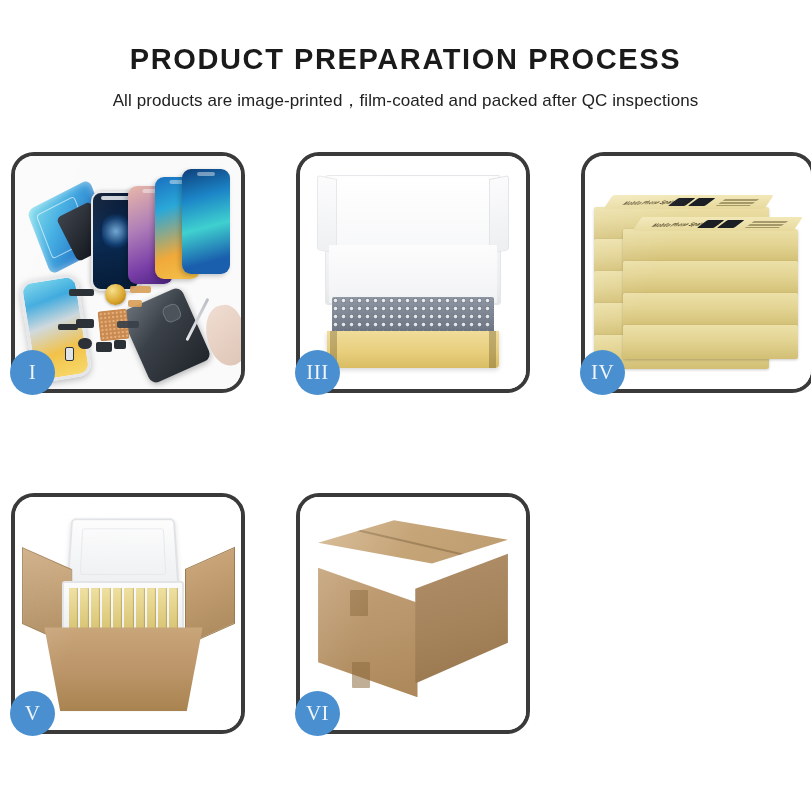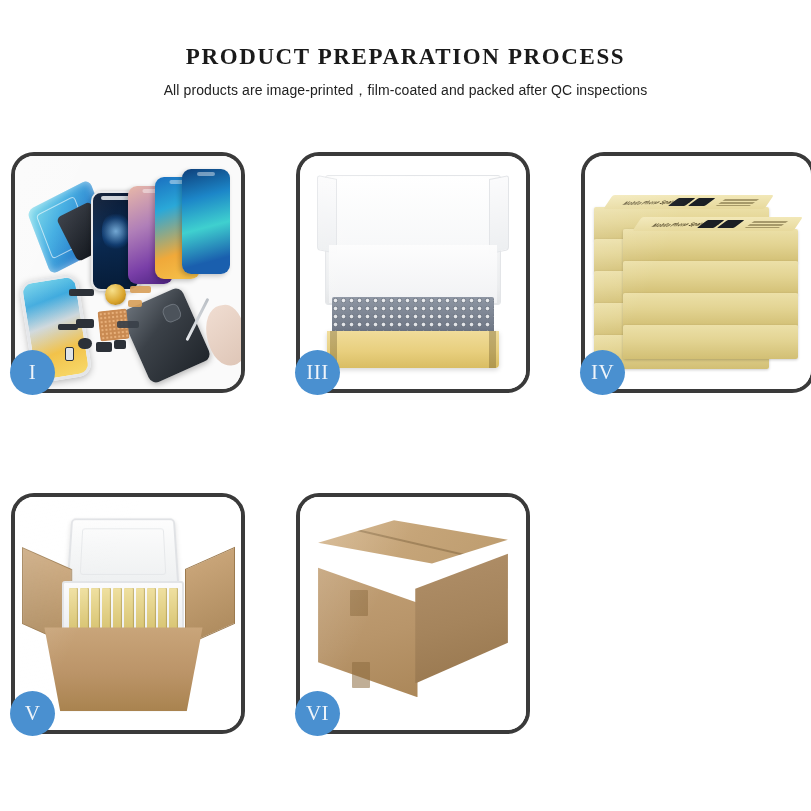--- a/index.html
+++ b/index.html
@@ -7,26 +7,26 @@
     width: 811px; height: 811px;
     background: #ffffff;
     font-family: "Liberation Sans", sans-serif;
     overflow: hidden;
   }
   .page { width: 811px; height: 811px; position: relative; }
 
   
   .header { padding-top: 44px; text-align: center; }
   .title {
-    font-size: 23px; font-weight: 700; color: #1a1a1a;
+    font-size: 29px; font-weight: 700; color: #1a1a1a;
     letter-spacing: 1.6px; line-height: 1.1;
-    font-family: Liberation Serif, serif;
+    font-family: Liberation Sans, sans-serif;
   }
   .subtitle {
-    margin-top: 13px; font-size: 14px; color: #222;
+    margin-top: 13px; font-size: 17px; color: #222;
     letter-spacing: .1px; font-weight: 400;
   }
 
   
   .grid {
     position: absolute; left: 11px; top: 152px;
     width: 789px; height: 582px;
     display: grid;
     grid-template-columns: 234px 234px 234px;
     grid-template-rows: 241px 241px;

